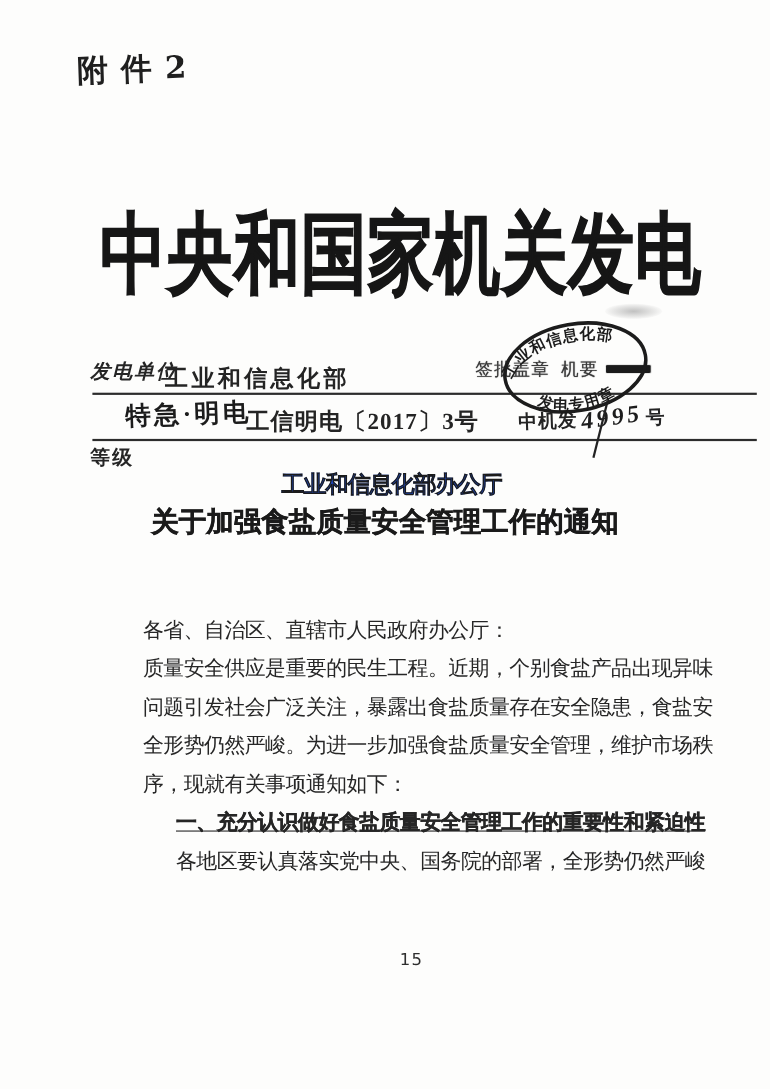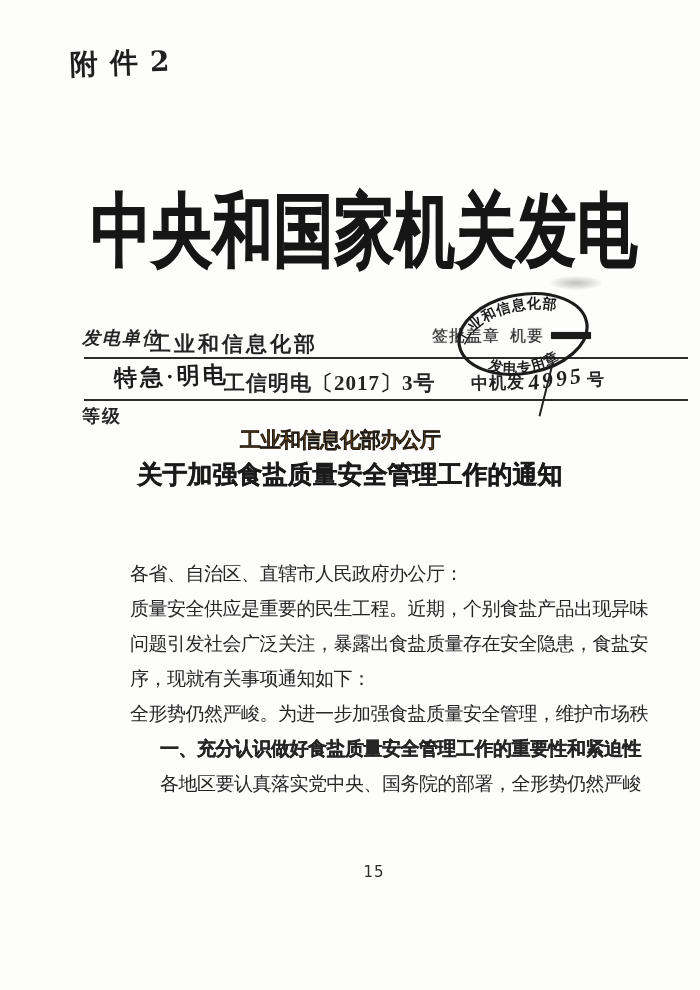--- a/index.html
+++ b/index.html
@@ -95,40 +95,40 @@
   .stamp{
     position:absolute;left:448px;top:286px;width:150px;height:96px;
     transform:rotate(-10deg);
   }
   .stamp text{
     font-family:"DejaVu Sans",sans-serif;font-weight:bold;fill:#1c1c1c;
   }
 
   
   .doc-title1{
-    position:absolute;left:0;top:426px;width:680px;text-align:center;
+    position:absolute;left:16px;top:426px;width:680px;text-align:center;
     font-family:Liberation Sans, sans-serif;font-weight:bold;
-    font-size:21px;letter-spacing:-1px;color:#a16207;
+    font-size:21px;letter-spacing:-1px;color:#1d4ed8;
     -webkit-text-stroke:0.4px #1b1b1b;white-space:nowrap;
   }
   .doc-title2{
     position:absolute;left:0;top:458px;width:700px;text-align:center;
     font-family:Liberation Sans, sans-serif;font-weight:bold;
     font-size:25px;letter-spacing:0;color:#1b1b1b;
     -webkit-text-stroke:0.4px #1b1b1b;white-space:nowrap;
   }
 
   
   .body-text{
     position:absolute;left:86px;top:556px;width:545px;
     font-size:19px;color:#262626;letter-spacing:-0.5px;
   }
   .line{height:35px;line-height:35px;white-space:nowrap;margin-left:44px;}
   .line.indent{padding-left:30px;}
-  .line.bold{font-weight:bold;-webkit-text-stroke:0.3px #262626;}
+  .line.bold{font-weight:bold;text-decoration:underline;-webkit-text-stroke:0.3px #262626;}
 
   .page-number{
     position:absolute;left:0;top:863px;width:700px;text-align:center;
     font-family:"DejaVu Sans",sans-serif;font-size:15px;color:#2e2e2e;
     letter-spacing:1px;
     padding-left:24px;
   }
 </style>
 </head>
 <body>
@@ -175,21 +175,21 @@
     </text>
   </svg>
 
   <div class="doc-title1">工业和信息化部办公厅</div>
   <div class="doc-title2">关于加强食盐质量安全管理工作的通知</div>
 
   <div class="body-text">
     <div class="line">各省、自治区、直辖市人民政府办公厅：</div>
     <div class="line">质量安全供应是重要的民生工程。近期，个别食盐产品出现异味</div>
     <div class="line">问题引发社会广泛关注，暴露出食盐质量存在安全隐患，食盐安</div>
+    <div class="line">全形势仍然严峻。为进一步加强食盐质量安全管理，维护市场秩</div>
     <div class="line">序，现就有关事项通知如下：</div>
-    <div class="line">全形势仍然严峻。为进一步加强食盐质量安全管理，维护市场秩</div>
     <div class="line indent bold">一、充分认识做好食盐质量安全管理工作的重要性和紧迫性</div>
     <div class="line indent">各地区要认真落实党中央、国务院的部署，全形势仍然严峻</div>
   </div>
 
   <div class="page-number">15</div>
 
 </div>
 
 </body></html>

